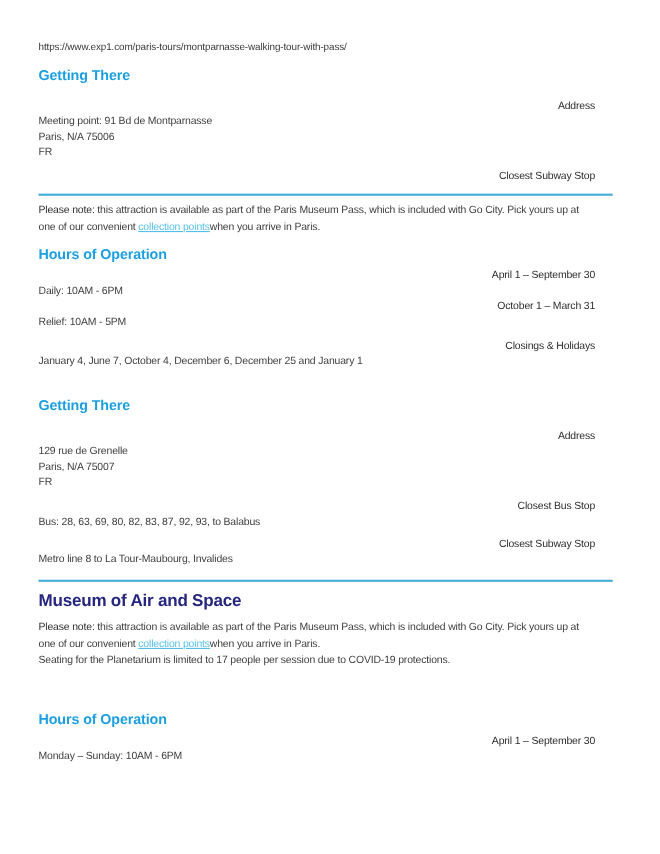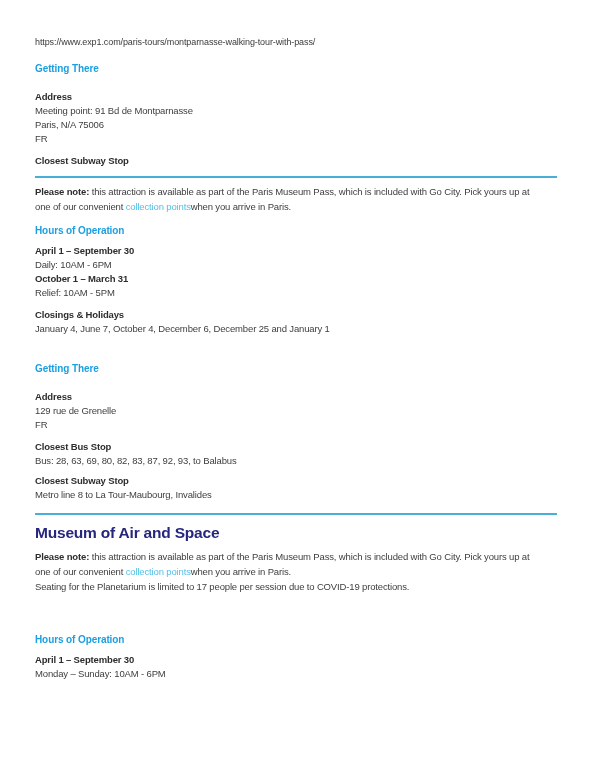--- a/index.html
+++ b/index.html
@@ -19,21 +19,21 @@
     overflow: hidden;
   }
   .url-line {
     font-size: 9px;
     line-height: 12px;
     color: #3a3a3a;
     letter-spacing: -0.1px;
   }
   .sec-heading {
     margin: 0;
-    font-size: 10px;
+    font-size: 13px;
     line-height: 15px;
     font-weight: bold;
     color: #1b9fe0;
     letter-spacing: -0.1px;
   }
   .title {
     margin: 0;
     font-size: 15.5px;
     line-height: 20px;
     font-weight: bold;
@@ -46,25 +46,27 @@
     letter-spacing: -0.15px;
   }
   .note {
     margin: 0;
     font-size: 9.5px;
     line-height: 15px;
     letter-spacing: -0.15px;
   }
   .note .para { line-height: 15px; }
   .label {
-    font-weight: bold;
+    font-weight: normal;
     color: #2d2d2d;
+    text-align: right;
   }
   .link {
     color: #54c0e8;
+    text-decoration: underline;
     cursor: pointer;
   }
   .divider {
     border: none;
     border-top: 2px solid #49afd9;
     margin: 0;
     width: 530px;
   }
   .mt6  { margin-top: 6px; }
   .mt7  { margin-top: 8px; }
@@ -115,20 +117,21 @@
   <div class="block mt7">
     <div class="label">Closings &amp; Holidays</div>
     <div>January 4, June 7, October 4, December 6, December 25 and January 1</div>
   </div>
 
   <h2 class="sec-heading mt25">Getting There</h2>
 
   <div class="block mt14">
     <div class="label">Address</div>
     <div>129 rue de Grenelle</div>
+    <div>Paris, N/A 75007</div>
     <div>FR</div>
   </div>
 
   <div class="block mt8">
     <div class="label">Closest Bus Stop</div>
     <div>Bus: 28, 63, 69, 80, 82, 83, 87, 92, 93, to Balabus</div>
   </div>
 
   <div class="block mt6">
     <div class="label">Closest Subway Stop</div>

